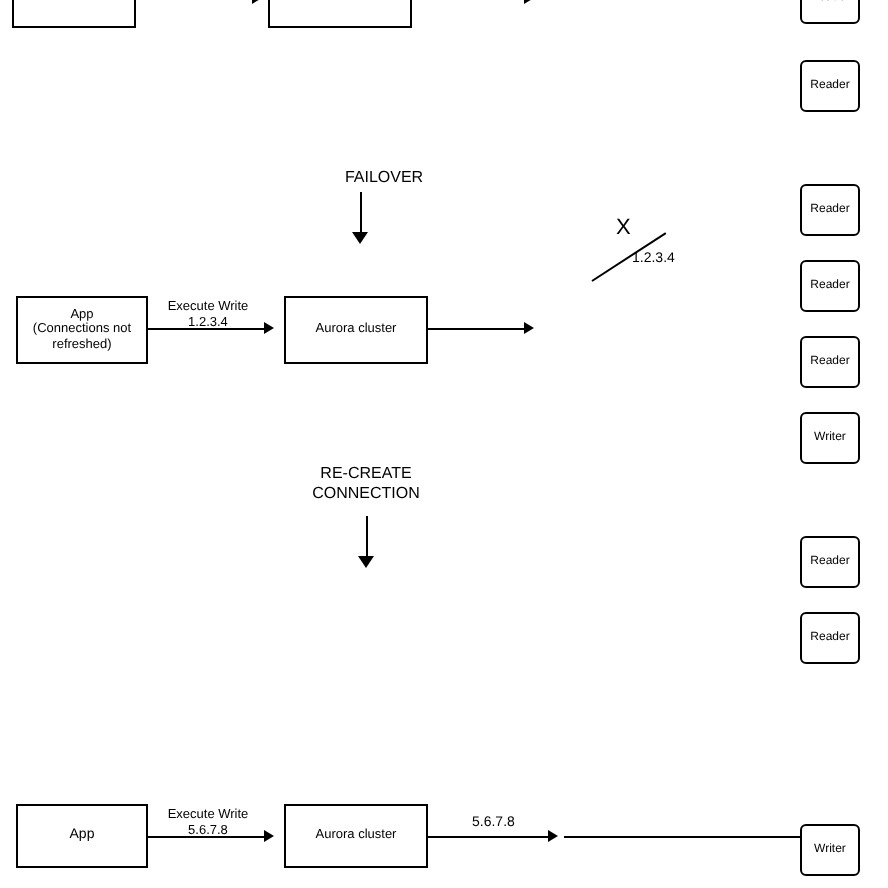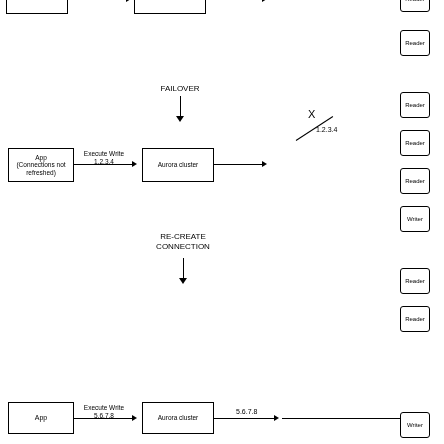--- a/index.html
+++ b/index.html
@@ -105,21 +105,21 @@
 <div class="rbox" style="left:400px;top:268px;">
   <span>Reader</span>
 </div>
 <div class="rbox" style="left:400px;top:306px;">
   <span>Reader</span>
 </div>
 <div class="rbox" style="left:400px;top:412px;">
   <span>Writer</span>
 </div>
 
-<div class="lbl" style="left:140px;top:84px;width:80px;font-size:8px;text-align:center;">FAILOVER</div>
+<div class="lbl" style="left:152px;top:84px;width:80px;font-size:8px;text-align:center;">FAILOVER</div>
 
 <div class="line vline" style="left:180px;top:96px;height:22px;"></div>
 <div class="arrow-d" style="left:176px;top:116px;"></div>
 
 <div class="box" style="left:8px;top:148px;width:66px;height:34px;font-size:6.5px;">
   <span class="lblwrap" style="white-space:pre-line;">App
 (Connections not
 refreshed)</span>
 </div>
 

